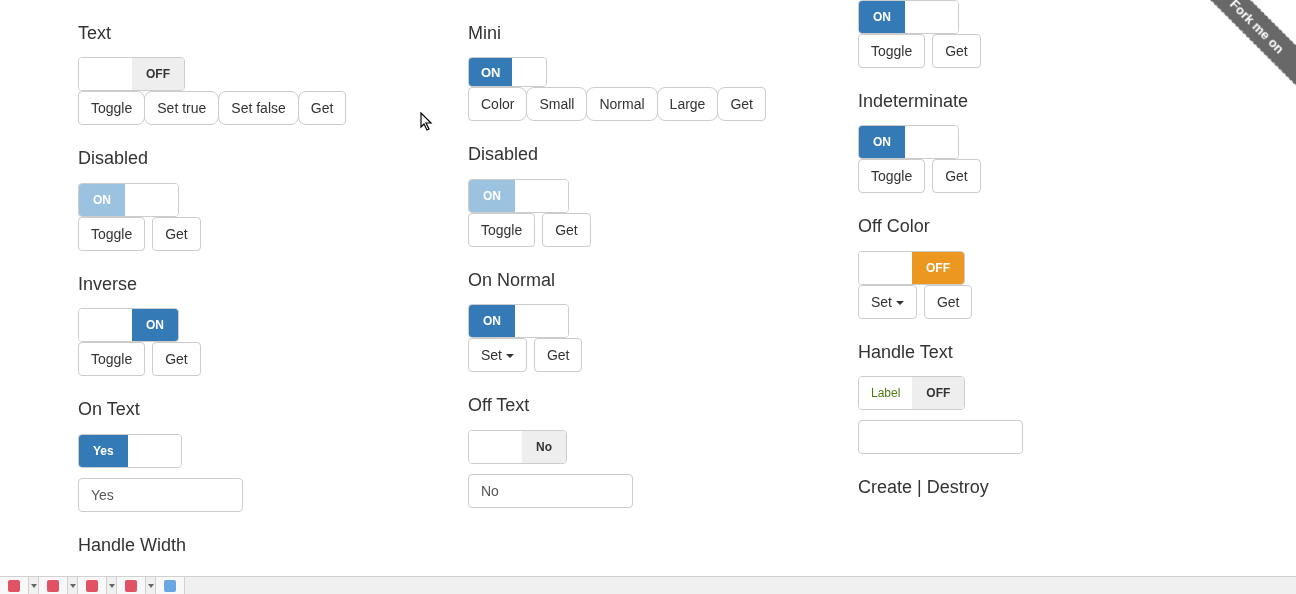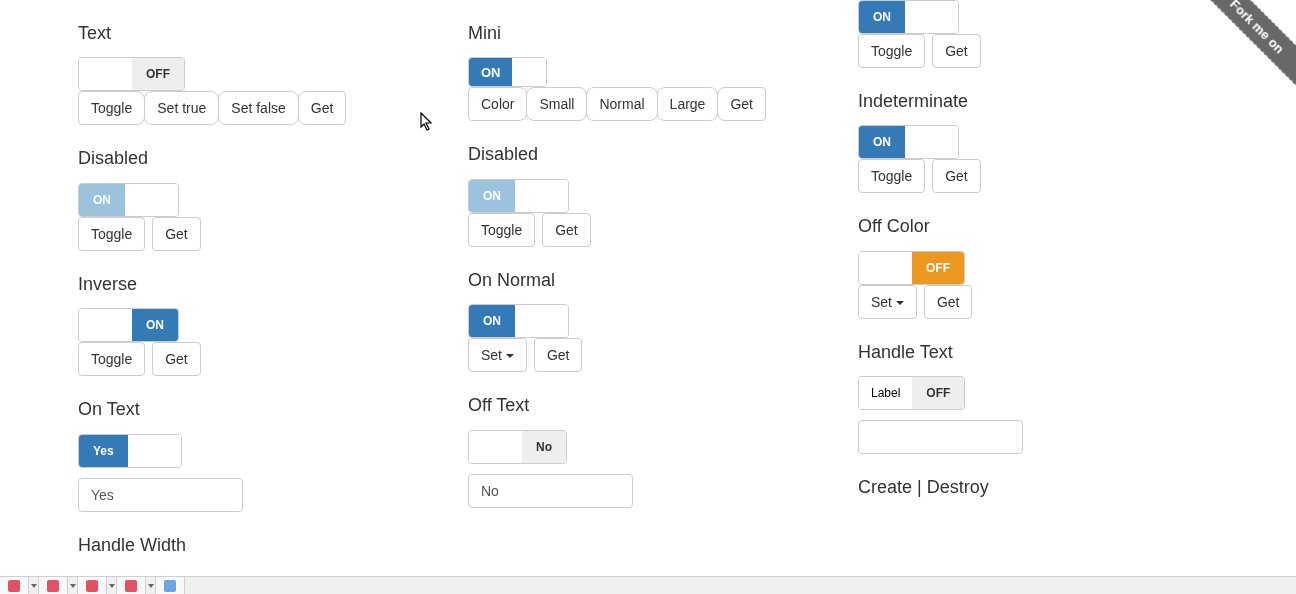--- a/index.html
+++ b/index.html
@@ -115,21 +115,21 @@
     background: #fff;
     width: 53px;
   }
   .switch-sm { height: 30px; }
   .switch-sm .handle { padding: 0 12px; font-size: 13px; }
   .switch-sm .blank { width: 34px; }
 
   
   .switch .lbl-white {
     background: #fff;
-    color: #000000;
+    color: #4d7c0f;
     font-weight: 400;
     padding: 0 12px;
   }
 
   .caret {
     display: inline-block;
     width: 0; height: 0;
     margin-left: 4px;
     vertical-align: middle;
     border-top: 4px solid;

